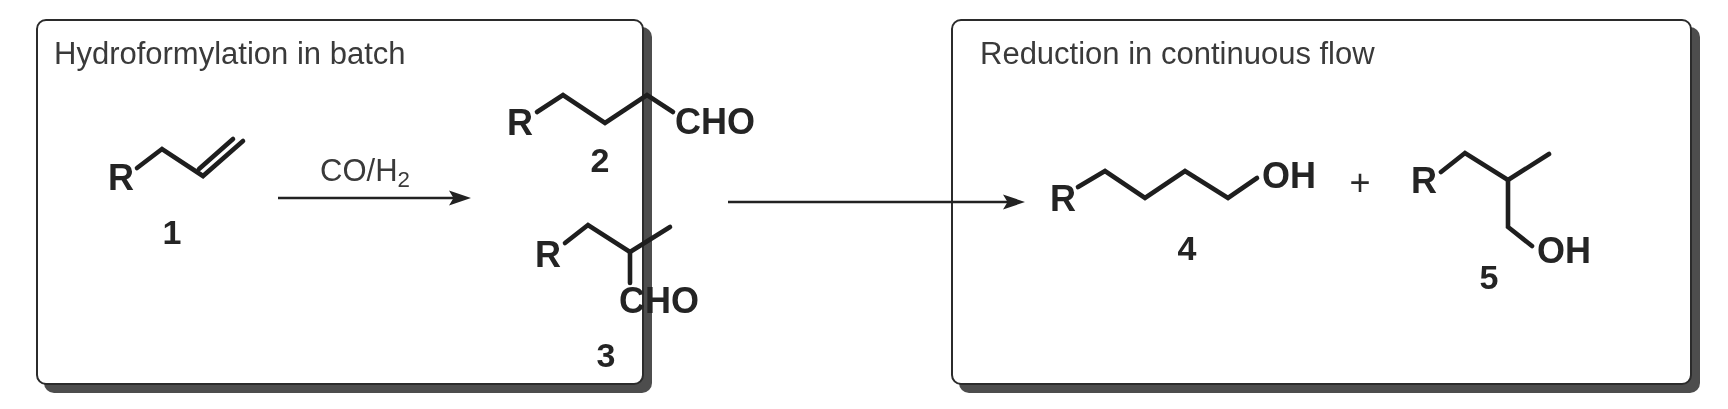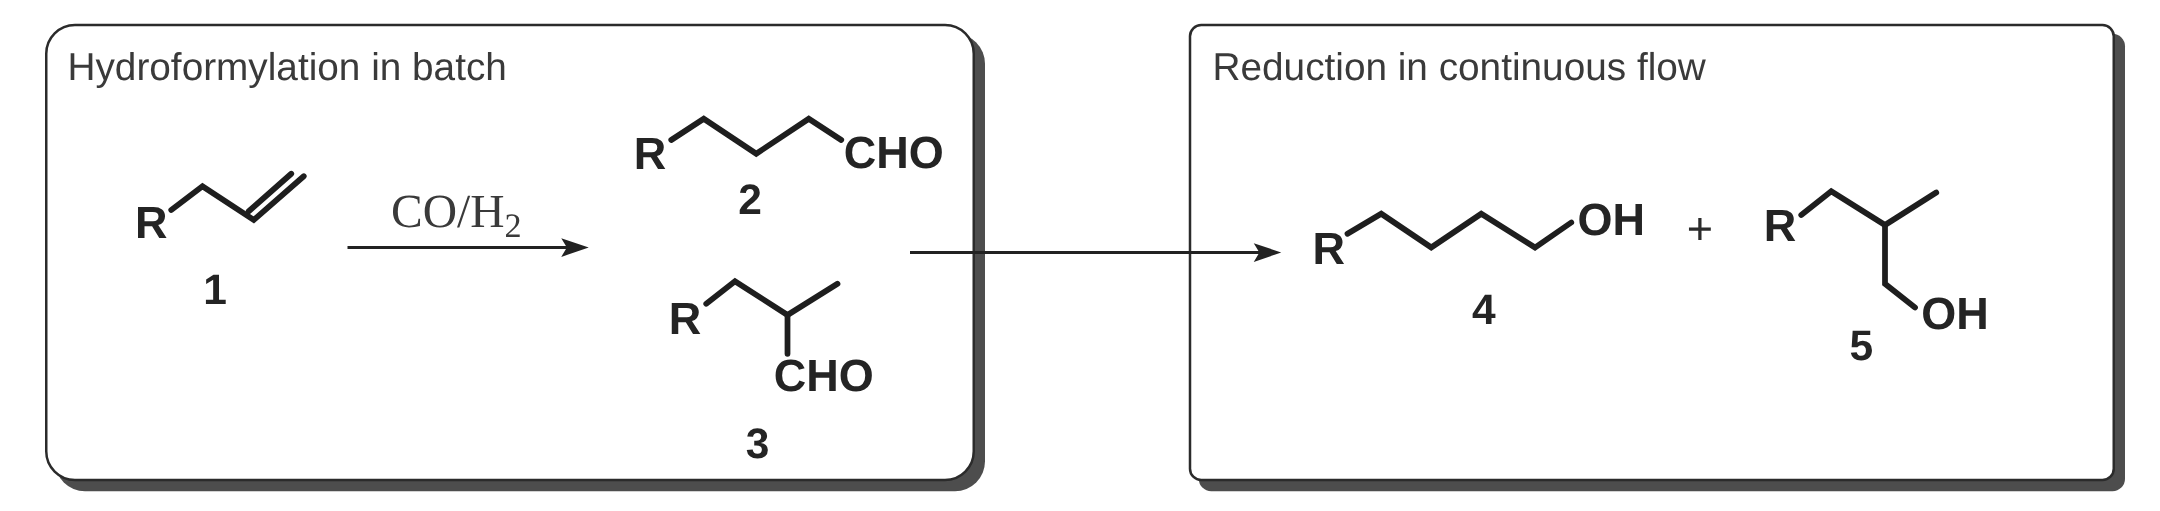--- a/index.html
+++ b/index.html
@@ -9,49 +9,49 @@
     font-family:"Liberation Sans", sans-serif;
   }
   .panel {
     position:absolute; top:19px; height:366px;
     background:#ffffff;
     border:2.5px solid #2b2b2b;
     border-radius:10px;
     box-shadow:8px 8px 0 #4d4d4d;
     box-sizing:border-box;
   }
-  .panel-left  { left:36px;  width:744px;border-radius:24px; }
+  .panel-left  { left:36px;  width:608px; }
   .panel-right { left:951px; width:741px; }
   .panel-title {
     position:absolute; font-size:31px; color:#3a3a3a;
     white-space:nowrap; line-height:1;
   }
   .svg-layer { position:absolute; left:0; top:0; width:1728px; height:409px; pointer-events:none; }
   .lbl { position:absolute; transform:translate(-50%,-50%); white-space:nowrap; line-height:1; }
   .lbl-left { position:absolute; transform:translateY(-50%); white-space:nowrap; line-height:1; }
   .atom    { font-weight:bold; font-size:36px; color:#242424; }
   .num     { font-weight:bold; font-size:34px; color:#242424; }
-  .reagent { font-size:38px; color:#3a3a3a;font-family:Liberation Serif, serif; }
+  .reagent { font-size:31px; color:#3a3a3a; }
   .plus    { font-size:36px; color:#2b2b2b; }
   .sub     { font-size:0.72em; vertical-align:-0.28em; }
   .bond    { stroke:#1e1e1e; stroke-width:4.6; stroke-linecap:round; fill:none; }
   .arrowline { stroke:#222222; stroke-width:2.4; fill:none; }
   .arrowhead { fill:#222222; stroke:none; }
 </style>
 </head>
 <body>
 
 <div class="canvas">
 
   <div class="panel panel-left">
     <div class="panel-title" style="left:16px; top:17px;">Hydroformylation in batch</div>
   </div>
 
   <div class="panel panel-right">
-    <div class="panel-title" style="left:17px; top:17px;">Reduction in continuous flow</div>
+    <div class="panel-title" style="left:27px; top:17px;">Reduction in continuous flow</div>
   </div>
 
   <svg class="svg-layer" viewBox="0 0 1728 409">
 
     <g>
       <polyline class="bond" points="137,168 162,149 203,176 243,141"></polyline>
       <line class="bond" x1="199" y1="169" x2="233" y2="139"></line>
     </g>
 
     <g>

